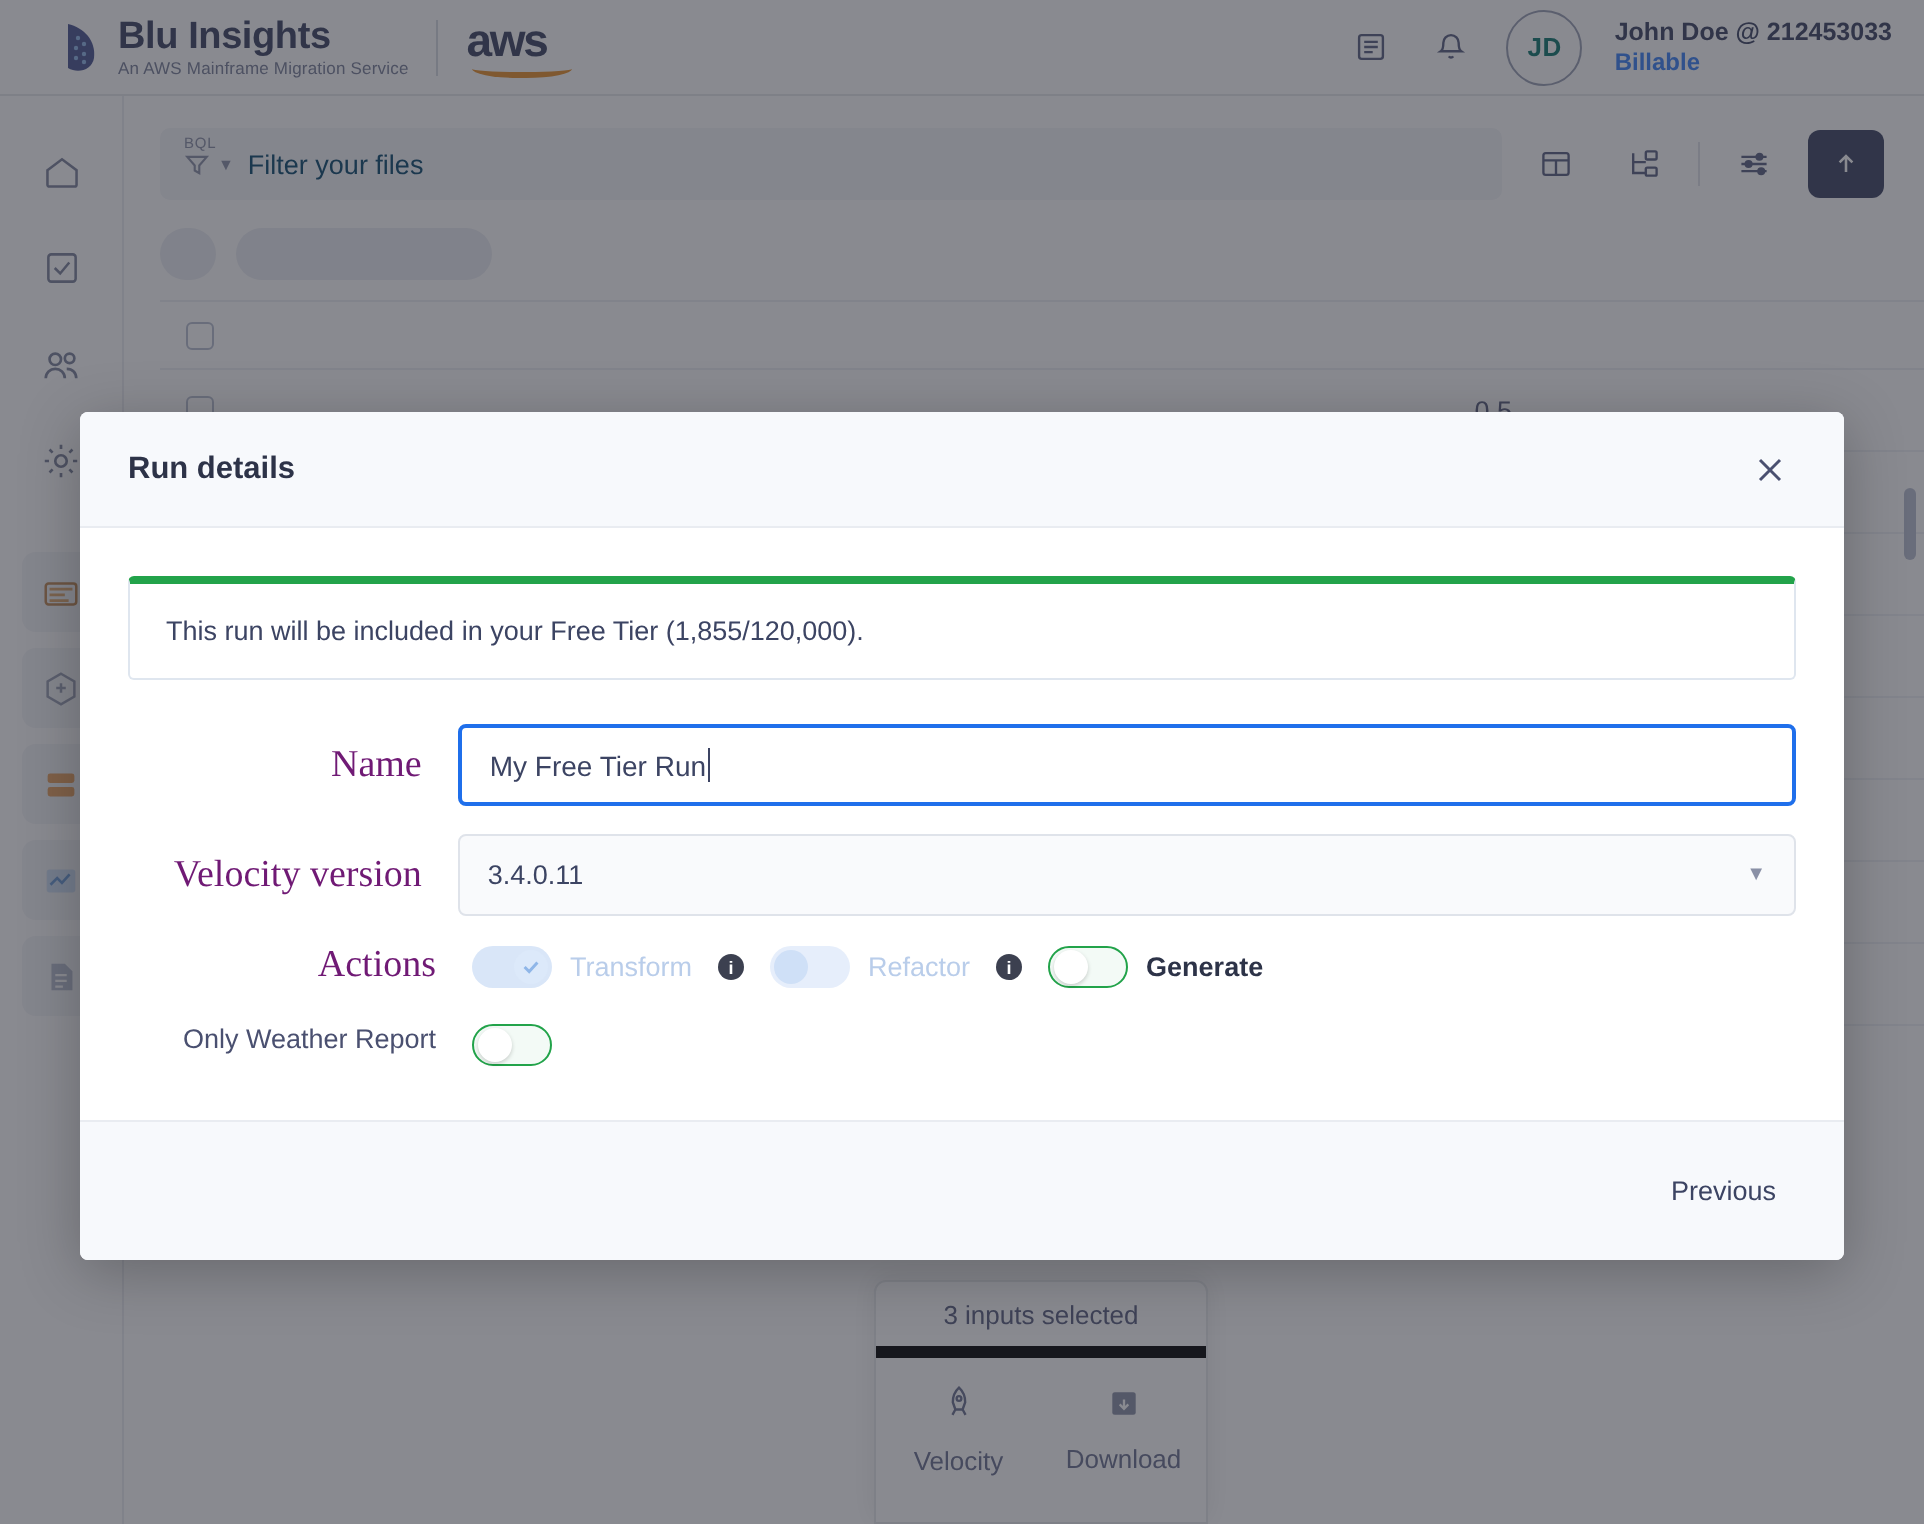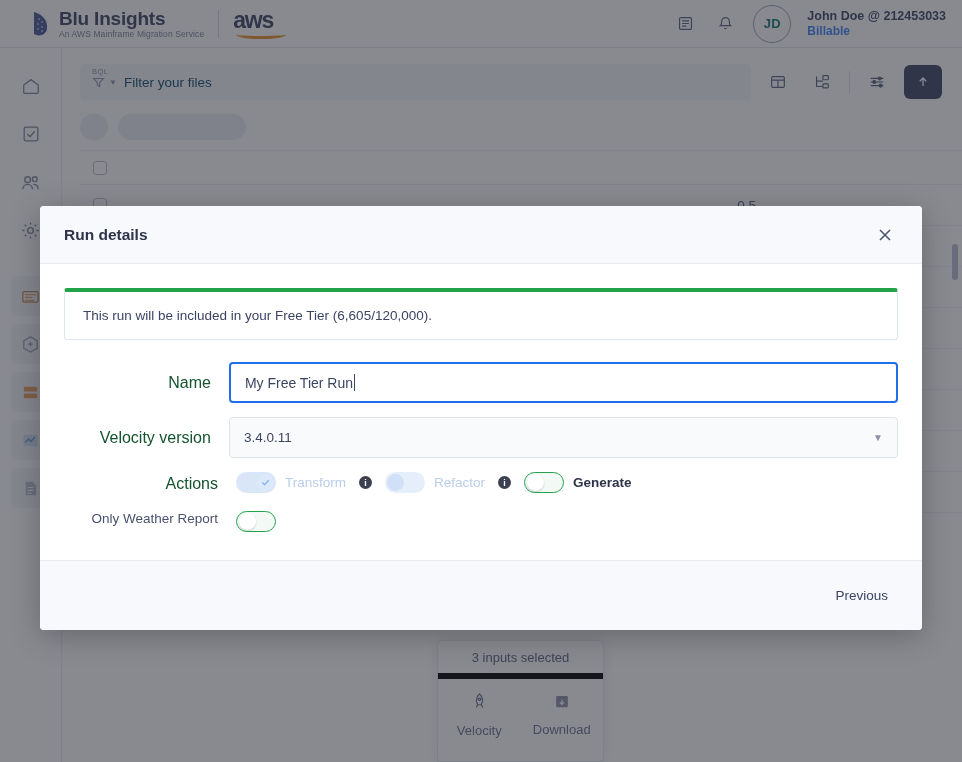--- a/index.html
+++ b/index.html
@@ -202,21 +202,21 @@
   .alert {
     border: 1px solid #dfe6ef; border-top: 4px solid #22a34a;
     border-radius: 3px; background: #fff;
     padding: 16px 18px; font-size: 13.5px; color: #3c4463;
     margin-bottom: 22px;
   }
 
   .frow { display: flex; align-items: center; margin-bottom: 14px; }
   .flabel {
     width: 172px; text-align: right; padding-right: 18px;
-    font-size: 16px; color: #14532d;
+    font-size: 19px; color: #701a75; font-family: Liberation Serif, serif;
   }
   .finput {
     width: 700px; height: 41px; border: 2px solid #1f6feb; border-radius: 4px;
     background: #fff; display: flex; align-items: center; padding: 0 14px;
     font-size: 14px; color: #3c4463;
   }
   .caret {
     display: inline-block; width: 1px; height: 17px; background: #3c4463;
     margin-left: 1px;
   }
@@ -583,21 +583,21 @@
     <div class="modal-head">
       <div class="modal-title">Run details</div>
       <div class="modal-close">
         <svg width="14" height="14" viewBox="0 0 14 14" stroke="currentColor" stroke-width="1.5">
           <path d="M2 2l10 10M12 2L2 12"></path>
         </svg>
       </div>
     </div>
 
     <div class="modal-body">
-      <div class="alert">This run will be included in your Free Tier (6,605/120,000).</div>
+      <div class="alert">This run will be included in your Free Tier (1,855/120,000).</div>
 
       <div class="frow">
         <div class="flabel">Name</div>
         <div class="finput">
           <span placeholder="Name">My Free Tier Run</span>
             <span class="caret"></span>
         </div>
       </div>
 
       <div class="frow">

